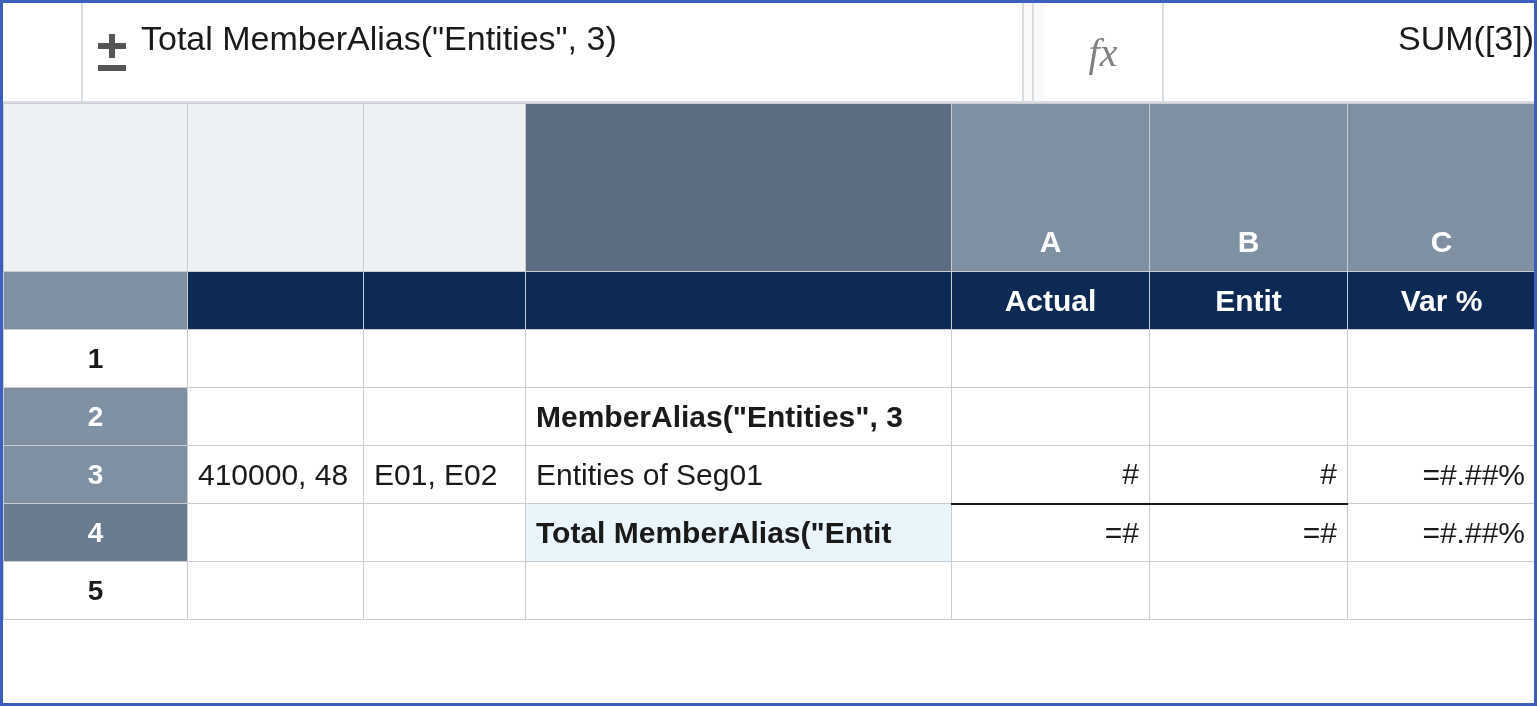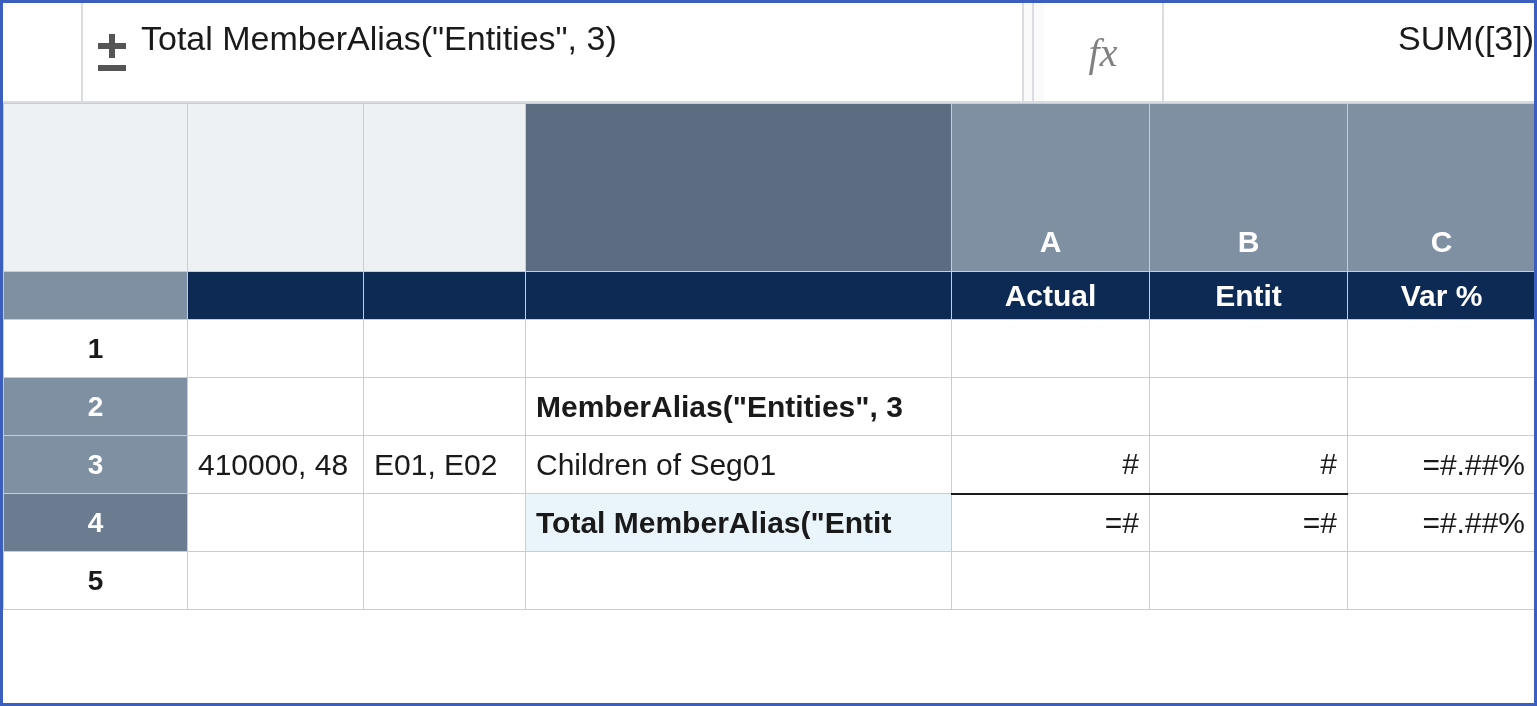--- a/index.html
+++ b/index.html
@@ -122,21 +122,21 @@
   }
   .hdr-col   {
     background: #7e90a2;
     color: #fff;
     font-weight: bold;
     vertical-align: bottom;
     text-align: center;
     padding-bottom: 12px;
   }
 
-  tr.subhdr td { height: 48px; }
+  tr.subhdr td { height: 58px; }
   .sub-blank { background: #7e90a2; }
   .sub-dark  {
     background: #0d2a54;
     color: #fff; font-weight: bold; text-align: center;
     font-size: 30px;
   }
 
   .rownum {
     text-align: center;
     font-weight: bold;
@@ -238,21 +238,21 @@
       <td class="body-cell body-bold">MemberAlias("Entities", 3</td>
       <td class="body-right"></td>
       <td class="body-right"></td>
       <td class="body-right"></td>
     </tr>
 
     <tr>
       <td class="rownum-blue">3</td>
       <td class="body-cell">410000, 48</td>
       <td class="body-cell">E01, E02</td>
-      <td class="body-cell">Children of Seg01</td>
+      <td class="body-cell">Entities of Seg01</td>
       <td class="body-right">#</td>
       <td class="body-right">#</td>
       <td class="body-right">=#.##%</td>
     </tr>
 
     <tr>
       <td class="rownum-mid">4</td>
       <td class="body-cell"></td>
       <td class="body-cell"></td>
       <td class="body-cell body-bold sel-cell">Total MemberAlias("Entit</td>

